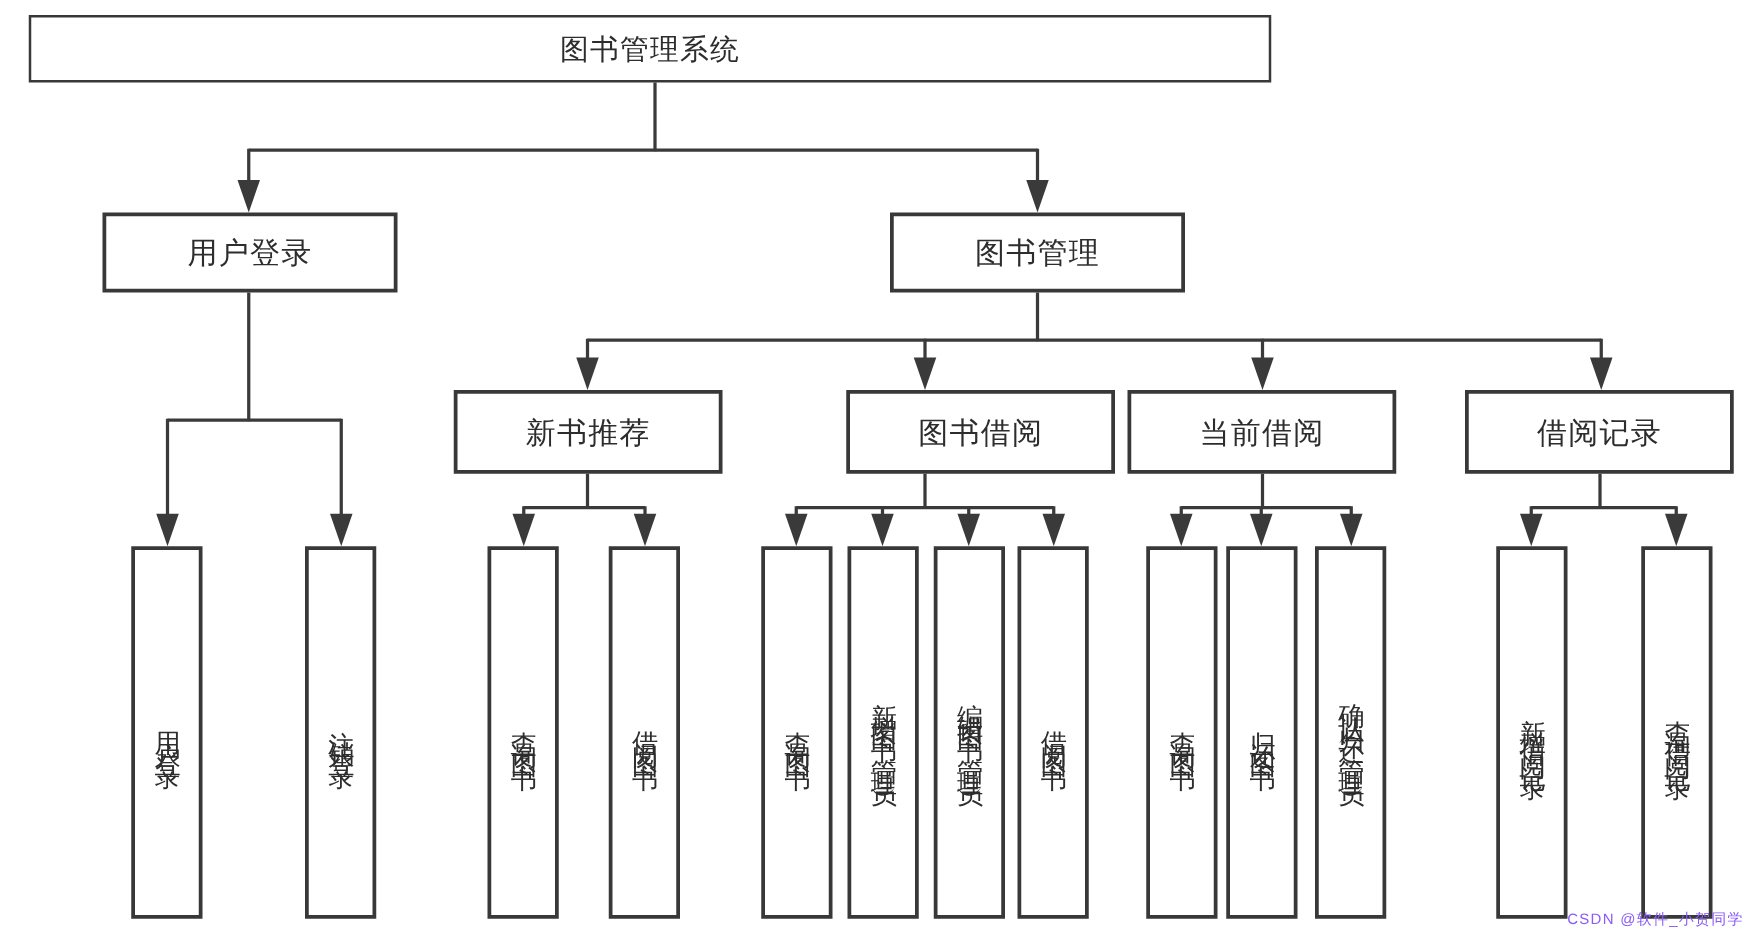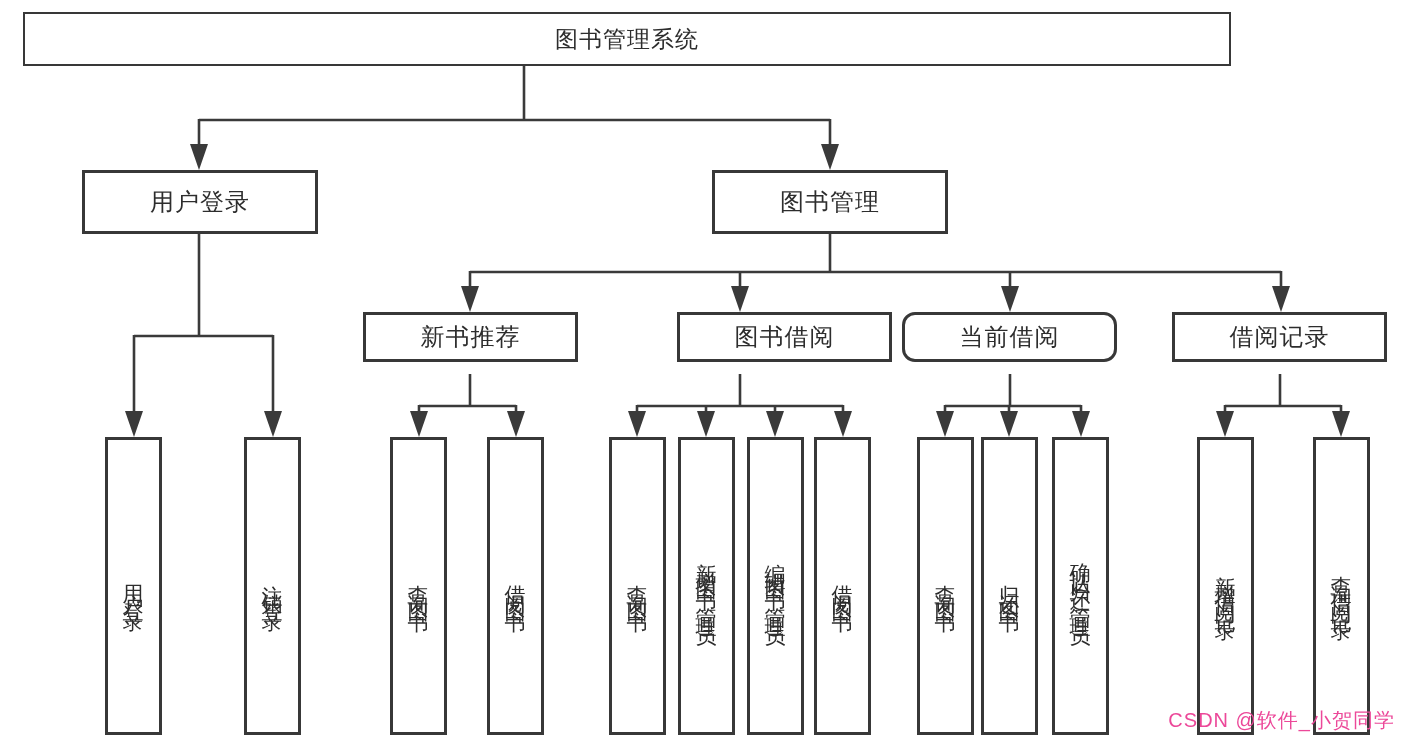--- a/index.html
+++ b/index.html
@@ -49,27 +49,27 @@
   }
   .node.v-box .vtext {
     writing-mode: vertical-lr;
     text-orientation: mixed;
     font-size: 21px;
     letter-spacing: 9px;
     line-height: 1;
     white-space: nowrap;
   }
   .lvl2 { top: 170px; width: 236px; height: 64px; }
-  .lvl3 { top: 312px; width: 215px; height: 50px; }
+  .lvl3 { top: 312px; width: 215px; height: 67px; }
   #watermark {
     position: absolute;
     right: 10px;
-    bottom: 13px;
-    font-size: 20px;
-    color: #ec4899;
+    bottom: 3px;
+    font-size: 12px;
+    color: #8b5cf6;
     letter-spacing: 1px;
     white-space: nowrap;
   }
 </style>
 </head>
 <body>
 
 <div id="stage">
 
   <svg id="connector-svg" viewBox="0 0 1405 747" xmlns="http://www.w3.org/2000/svg">
@@ -131,38 +131,38 @@
       <polygon points="766,411 784,411 775,437"></polygon>
       <polygon points="834,411 852,411 843,437"></polygon>
       <polygon points="936,411 954,411 945,437"></polygon>
       <polygon points="1000,411 1018,411 1009,437"></polygon>
       <polygon points="1072,411 1090,411 1081,437"></polygon>
       <polygon points="1216,411 1234,411 1225,437"></polygon>
       <polygon points="1332,411 1350,411 1341,437"></polygon>
     </g>
   </svg>
 
-  <div class="node root" style="left:23px; top:12px; width:1208px; height:54px;">
+  <div class="node root" style="left:23px; top:12px; width:994px; height:54px;">
     <span>图书管理系统</span>
   </div>
 
   <div class="node h-label lvl2" style="left:82px;">
     <span>用户登录</span>
   </div>
   <div class="node h-label lvl2" style="left:712px;text-align:right;">
     <span>图书管理</span>
   </div>
 
   <div class="node h-label lvl3" style="left:363px;">
     <span>新书推荐</span>
   </div>
   <div class="node h-label lvl3" style="left:633px;margin-left:44px;">
     <span>图书借阅</span>
   </div>
-  <div class="node h-label lvl3" style="left:902px;border-radius:13px;">
+  <div class="node h-label lvl3" style="left:902px;">
     <span>当前借阅</span>
   </div>
   <div class="node h-label lvl3" style="left:1172px;text-align:center;">
     <span>借阅记录</span>
   </div>
 
   <div class="node v-box" style="left:105px;">
     <span class="vtext">用户登录</span>
   </div>
   <div class="node v-box" style="left:244px;">

